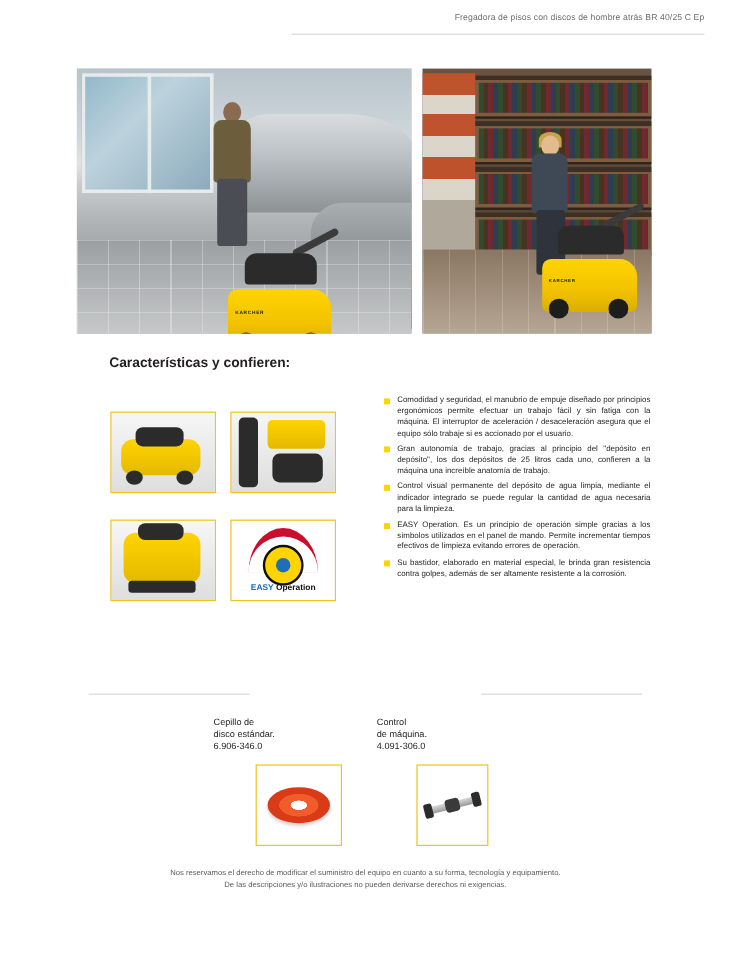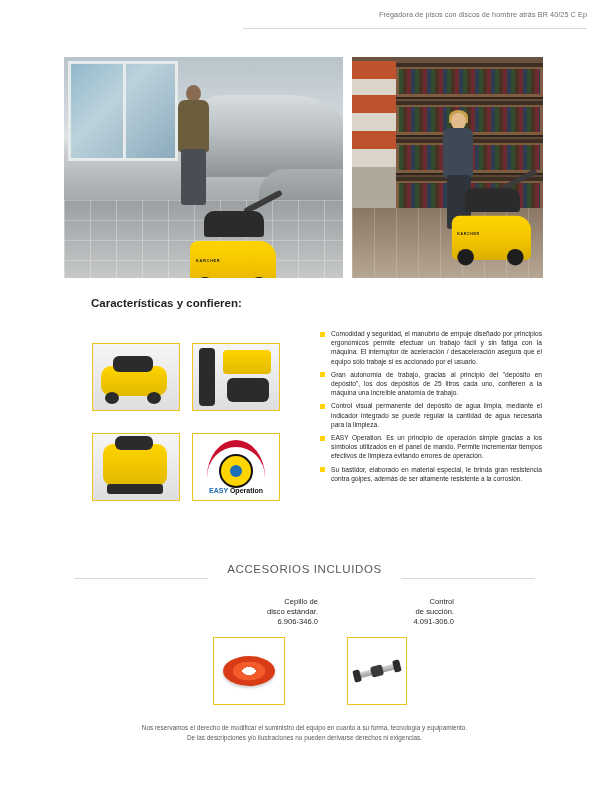--- a/index.html
+++ b/index.html
@@ -432,21 +432,21 @@
     top: 578px;
     height: 1px;
     background: #d9d9d9;
   }
   .acc-rule.left { left: 74px; width: 134px; }
   .acc-rule.right { right: 74px; width: 134px; }
 
   .acc {
     position: absolute;
     width: 140px;
-    text-align: right;
+    text-align: left;
   }
   .acc.a1 { left: 178px; top: 597px; }
   .acc.a2 { left: 314px; top: 597px; }
   .acc-name {
     font-size: 7.6px;
     line-height: 10px;
     color: #231f20;
   }
   .acc-code {
     font-size: 7.6px;
@@ -629,33 +629,32 @@
     <div class="bullet-row">
       <span class="bullet-mark"></span>
       <div class="bullet-text">EASY Operation. Es un principio de operación simple gracias a los símbolos utilizados en el panel de mando. Permite incrementar tiempos efectivos de limpieza evitando errores de operación.</div>
     </div>
     <div class="bullet-row">
       <span class="bullet-mark"></span>
       <div class="bullet-text">Su bastidor, elaborado en material especial, le brinda gran resistencia contra golpes, además de ser altamente resistente a la corrosión.</div>
     </div>
   </div>
 
-  <div class="acc-title">ACCESORIOS INCLUIDOS</div>
   <div class="acc-rule left"></div>
   <div class="acc-rule right"></div>
 
   <div class="acc a1">
     <div class="acc-name">Cepillo de</div>
     <div class="acc-name">disco estándar.</div>
     <div class="acc-code">6.906-346.0</div>
   </div>
 
   <div class="acc a2">
     <div class="acc-name">Control</div>
-    <div class="acc-name">de succión.</div>
+    <div class="acc-name">de máquina.</div>
     <div class="acc-code">4.091-306.0</div>
   </div>
 
   <div class="acc-img i1">
     <div class="brush"></div>
   </div>
 
   <div class="acc-img i2">
     <div class="squeegee"></div>
     <div class="squeegee-center"></div>

